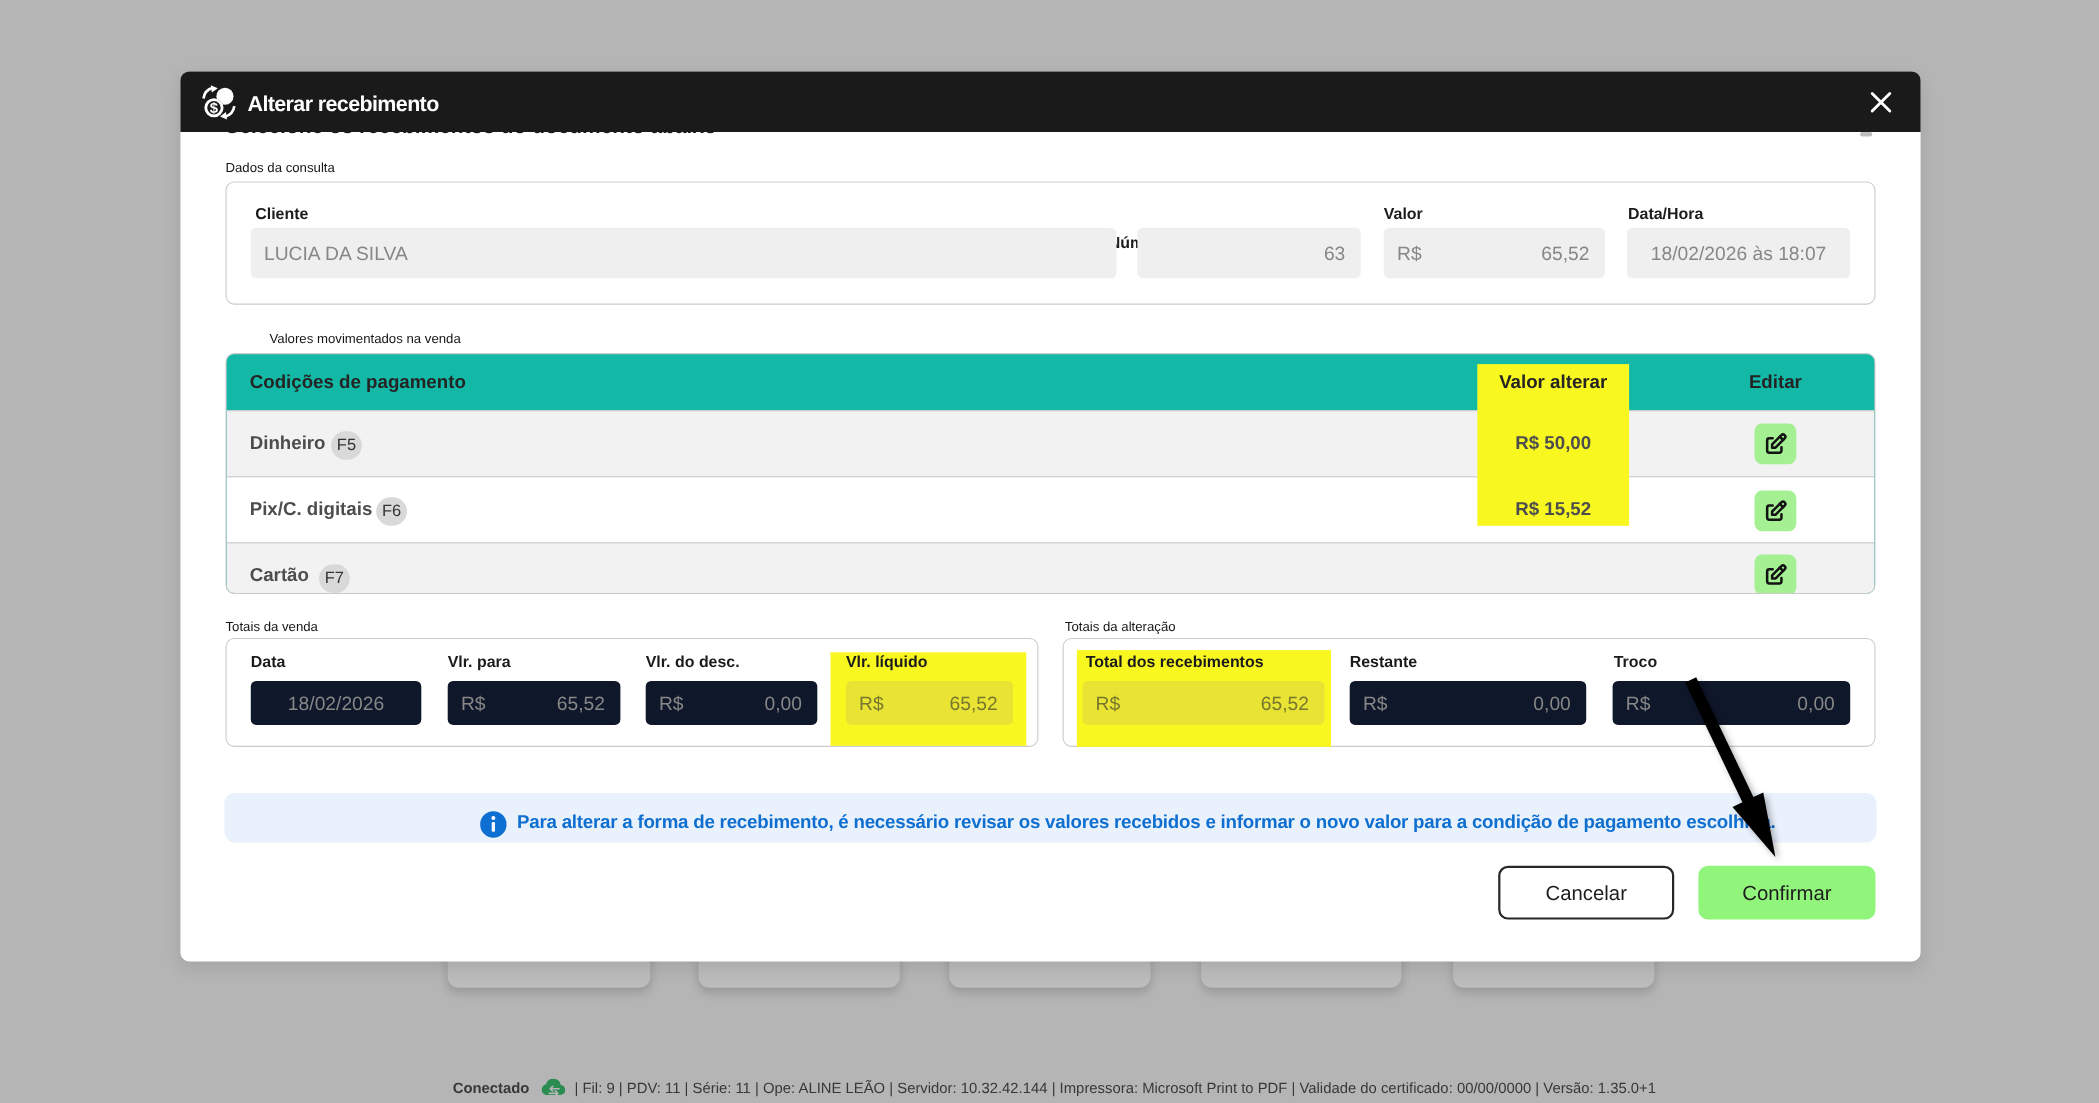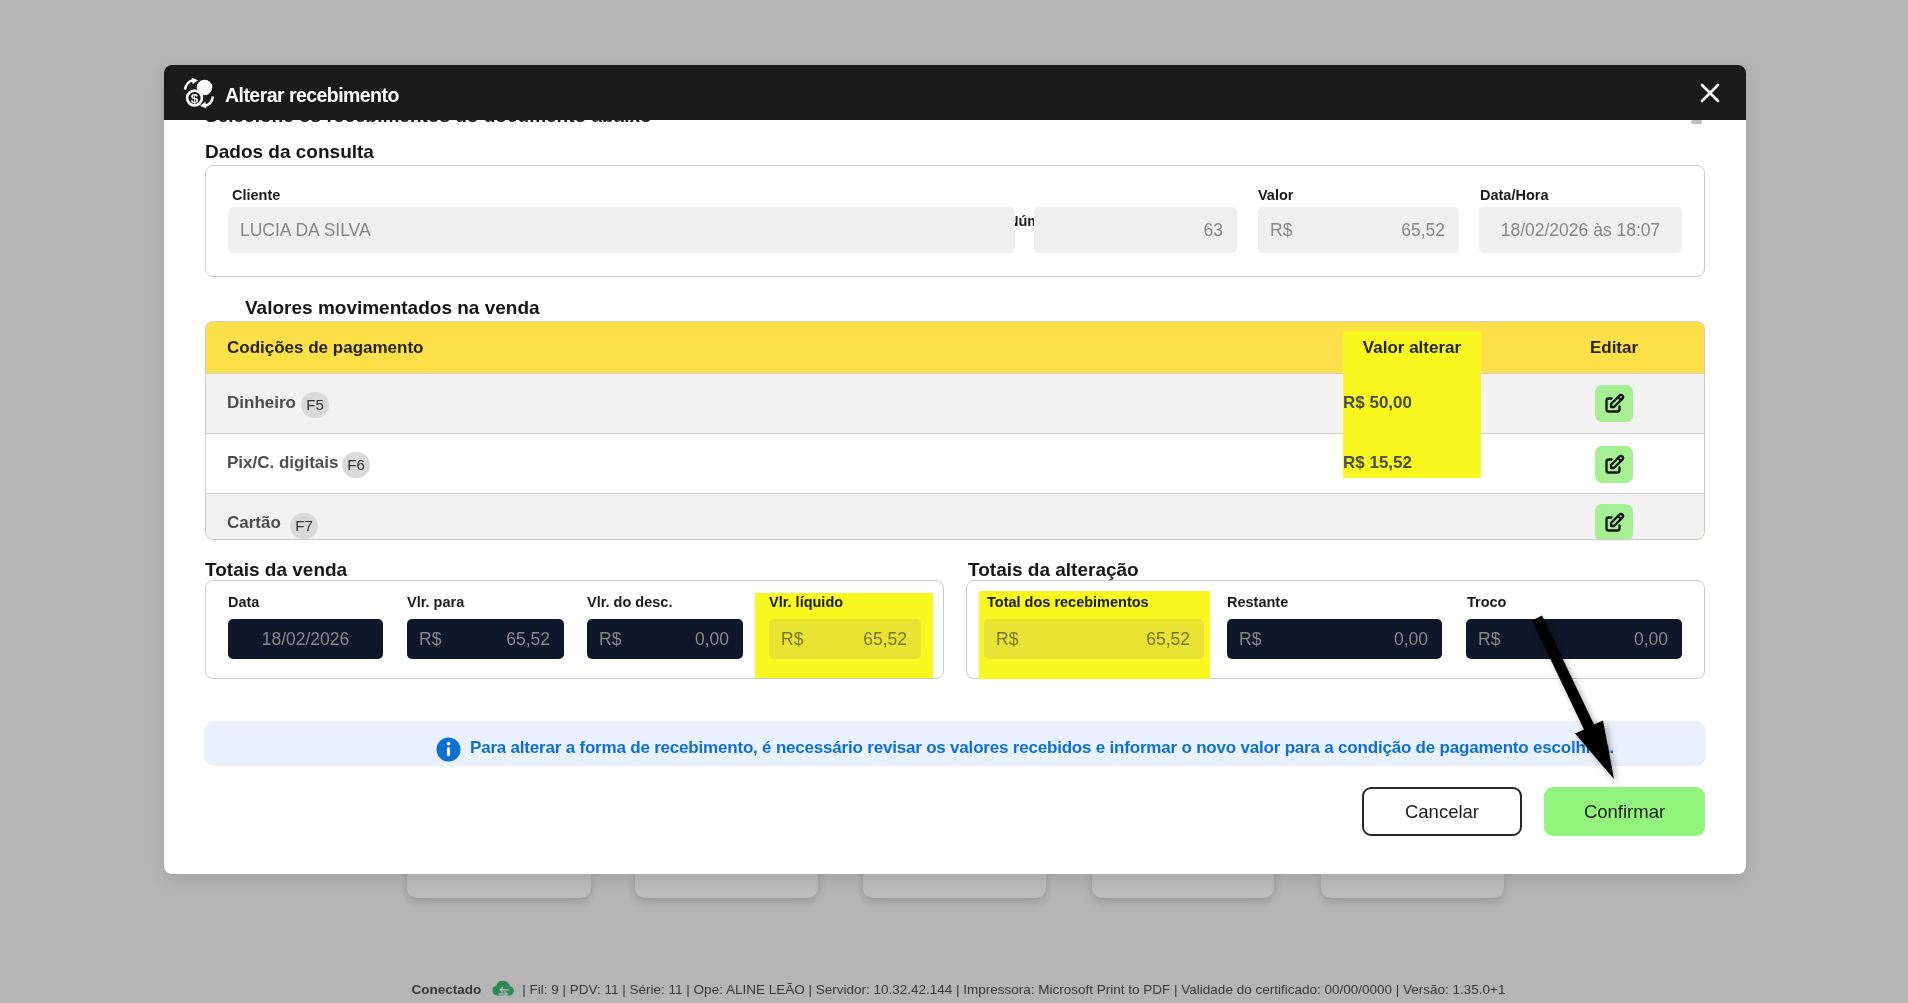--- a/index.html
+++ b/index.html
@@ -4,31 +4,31 @@
 <style>
   * { margin:0; padding:0; box-sizing:border-box; }
   html,body { width:1908px; height:1003px; overflow:hidden; }
   body { background:#b5b5b5; font-family:"Liberation Sans", sans-serif; position:relative; }
   .abs { position:absolute; }
   .card { position:absolute; top:855px; height:43px; background:#bcbcbc; border-radius:10px; box-shadow:0 4px 9px rgba(0,0,0,.16); }
   .modal { position:absolute; left:164px; top:65px; width:1582px; height:809px; background:#fff; border-radius:8px; box-shadow:0 6px 16px rgba(0,0,0,.10); }
   .mhead { position:absolute; left:0; top:0; width:1582px; height:54.5px; background:#1a1a1a; border-radius:8px 8px 0 0; z-index:5; }
   .mtitle { position:absolute; left:61px; top:19px; font-size:19.5px; font-weight:bold; color:#fff; letter-spacing:-0.55px; }
   .lbl { position:absolute; font-size:14.5px; font-weight:bold; color:#1b1b1b; line-height:13px; white-space:nowrap; }
-  .sect { position:absolute; font-size:19px; font-weight:bold; color:#161616; line-height:16px; white-space:nowrap; }
+  .sect { position:absolute; font-size:12px; font-weight:normal; color:#161616; line-height:16px; white-space:nowrap; }
   .box { position:absolute; border:1px solid #cbcbcb; border-radius:8px; background:#fff; }
   .inp { position:absolute; height:46px; background:#efefef; border-radius:5px; font-size:17.5px; color:#878787; line-height:46px; white-space:nowrap; }
   .inp2 { position:absolute; height:40px; background:#0f172a; border-radius:5px; font-size:17.5px; color:#878787; line-height:40px; white-space:nowrap; }
   .ir { position:absolute; right:14px; top:0; }
   .il { position:absolute; left:12px; top:0; }
-  .tbl { position:absolute; left:41px; top:256px; width:1500px; height:219px; border:1px solid #cbcbcb; border-radius:8px; overflow:hidden; background:#fde047; }
+  .tbl { position:absolute; left:41px; top:256px; width:1500px; height:219px; border:1px solid #cbcbcb; border-radius:8px; overflow:hidden; background:#14b8a6; }
   .trow { position:absolute; left:0; width:1498px; height:60px; }
   .tname { position:absolute; left:21px; font-size:17px; font-weight:bold; color:#4d4d4d; line-height:60px; }
   .pill { position:absolute; width:28px; height:26px; background:#d9d9d9; border-radius:13px; font-size:15px; color:#333; text-align:center; line-height:26px; }
-  .tval { position:absolute; width:138px; font-size:17px; font-weight:bold; color:#4d4d4d; line-height:60px; z-index:3; }
+  .tval { position:absolute; width:138px; text-align:center; font-size:17px; font-weight:bold; color:#4d4d4d; line-height:60px; z-index:3; }
   .ebtn { position:absolute; left:1389px; width:38px; height:37px; background:#a4f093; border-radius:7px; display:flex; align-items:center; justify-content:center; }
   .yellow { position:absolute; background:#f8f820; }
   .btn { position:absolute; height:49px; border-radius:9px; font-size:18.5px; color:#1d1d1d; display:flex; align-items:center; justify-content:center; }
 </style>
 </head>
 <body>
 
 <div class="card" style="left:407px; width:184px;"></div>
 <div class="card" style="left:635px; width:183px;"></div>
 <div class="card" style="left:863px; width:183px;"></div>

